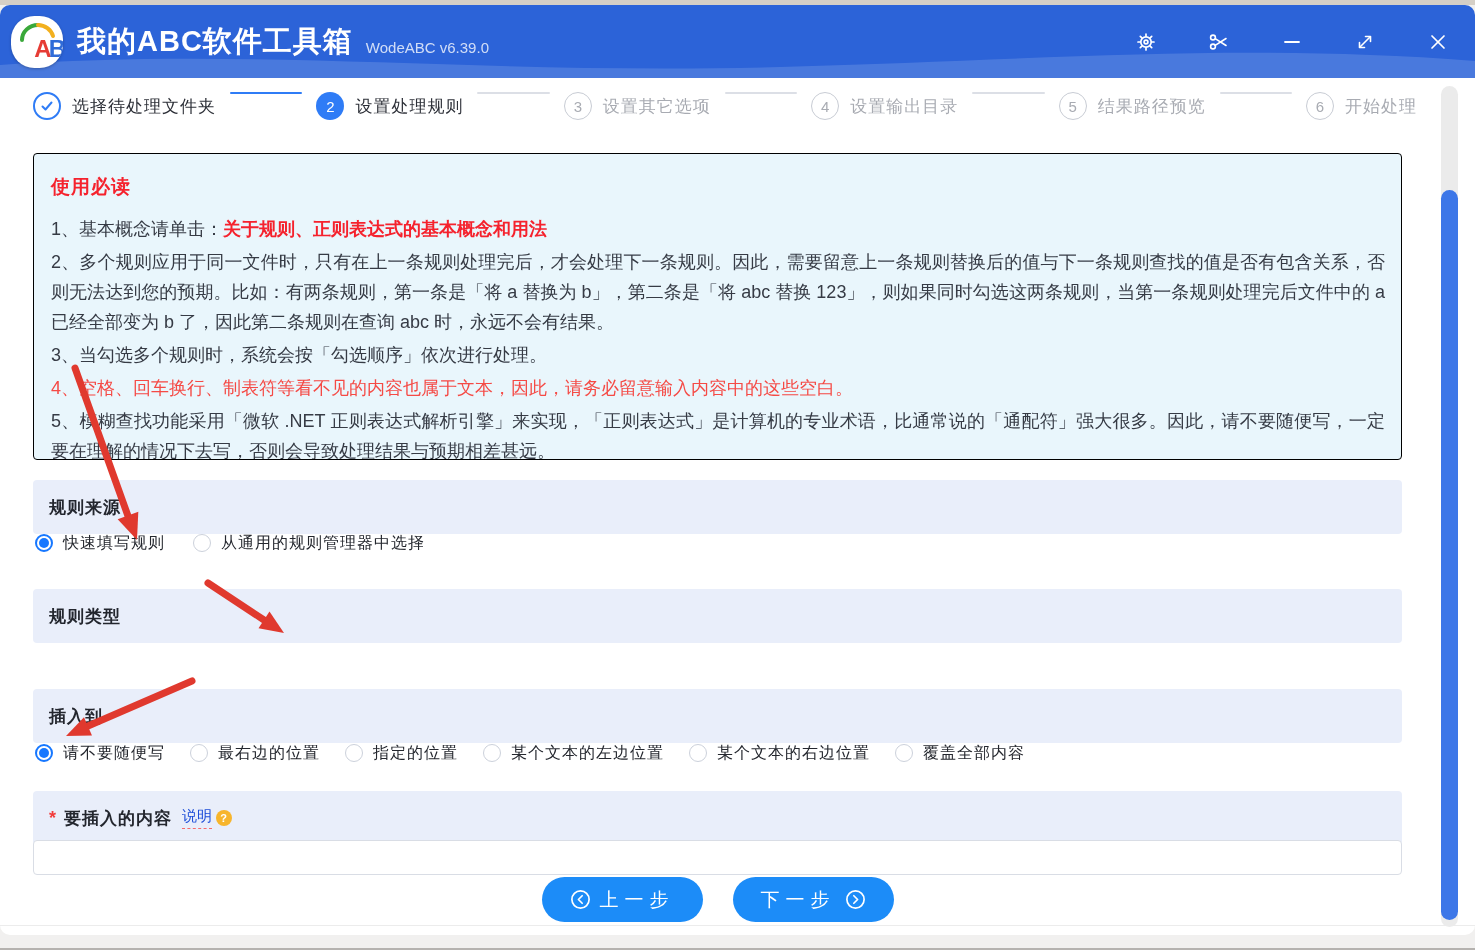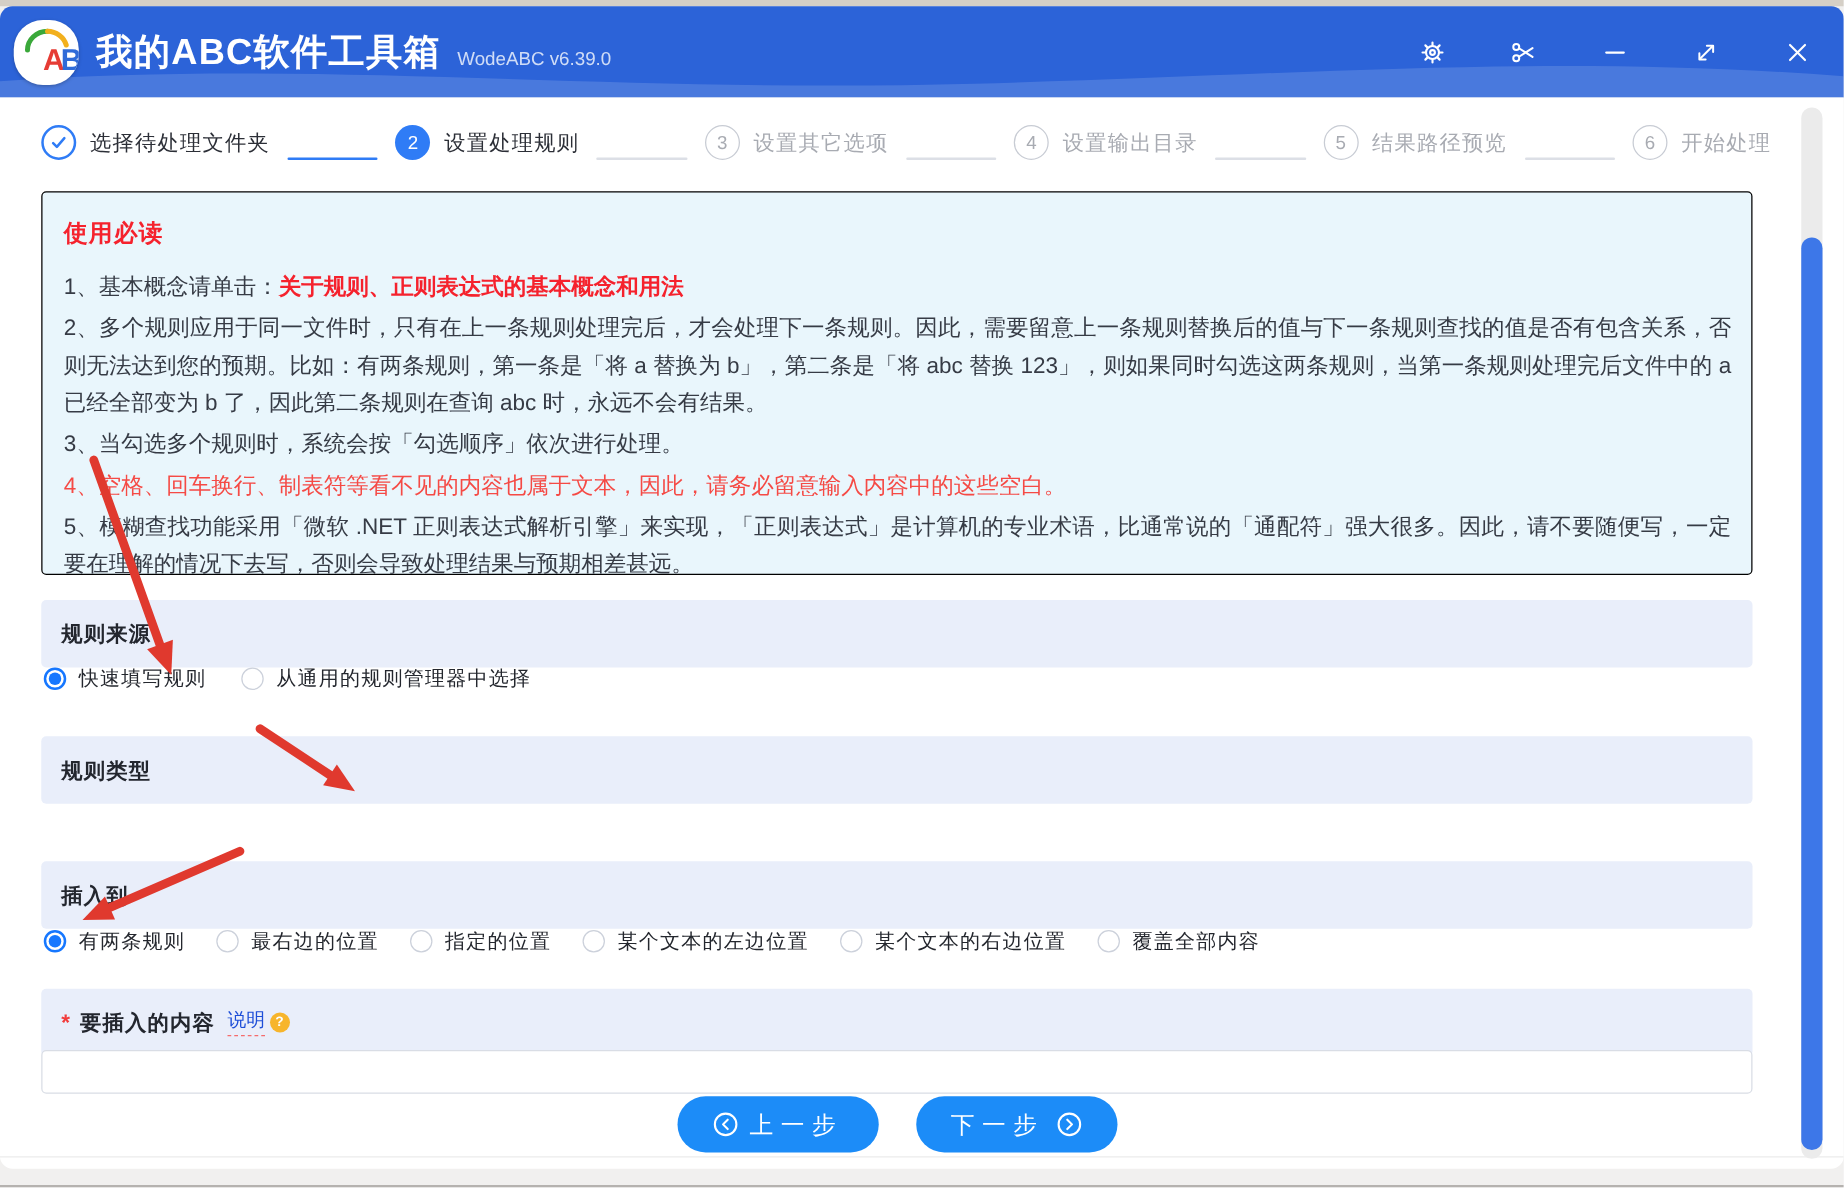--- a/index.html
+++ b/index.html
@@ -36,21 +36,21 @@
   .controls { position:absolute; right:24px; top:0; height:73px; display:flex; align-items:center; gap:47px; }
   .ctl-btn { width:26px; height:26px; display:flex; align-items:center; justify-content:center; cursor:pointer; }
 
   
   .content {
     position:absolute; top:78px; left:0; width:1475px; height:857px;
     background:#fff; border-radius:0 0 10px 10px;
   }
 
   
-  .steps { position:absolute; top:14px; left:33px; right:58px; height:36px; display:flex; align-items:flex-end; }
+  .steps { position:absolute; top:14px; left:33px; right:58px; height:36px; display:flex; align-items:flex-start; }
   .step { display:flex; align-items:center; flex:none; }
   .step .circle {
     width:28px; height:28px; border-radius:50%; flex:none;
     display:flex; align-items:center; justify-content:center;
     font-size:15px;
   }
   .step.done .circle   { border:2px solid #2f7cf6; background:#fff; }
   .step.active .circle { background:#2f7cf6; color:#fff; }
   .step.todo .circle   { border:1.5px solid #c8ccd4; color:#a8abb2; background:#fff; }
   .step .slabel { margin-left:11px; font-size:17px; letter-spacing:1px; }
@@ -262,21 +262,21 @@
   <div class="sec-header" style="top:511px;">
     <span>规则类型</span>
   </div>
 
   <div class="sec-header" style="top:611px;">
     <span>插入到</span>
   </div>
   <div class="radio-row" style="top:660px; gap:25px;">
     <label class="radio checked">
       <span class="dot"></span>
-      <span class="rlabel">有两条规则</span>
+      <span class="rlabel">请不要随便写</span>
     </label>
     <label class="radio">
       <span class="dot"></span>
       <span class="rlabel">最右边的位置</span>
     </label>
     <label class="radio">
       <span class="dot"></span>
       <span class="rlabel">指定的位置</span>
     </label>
     <label class="radio">

